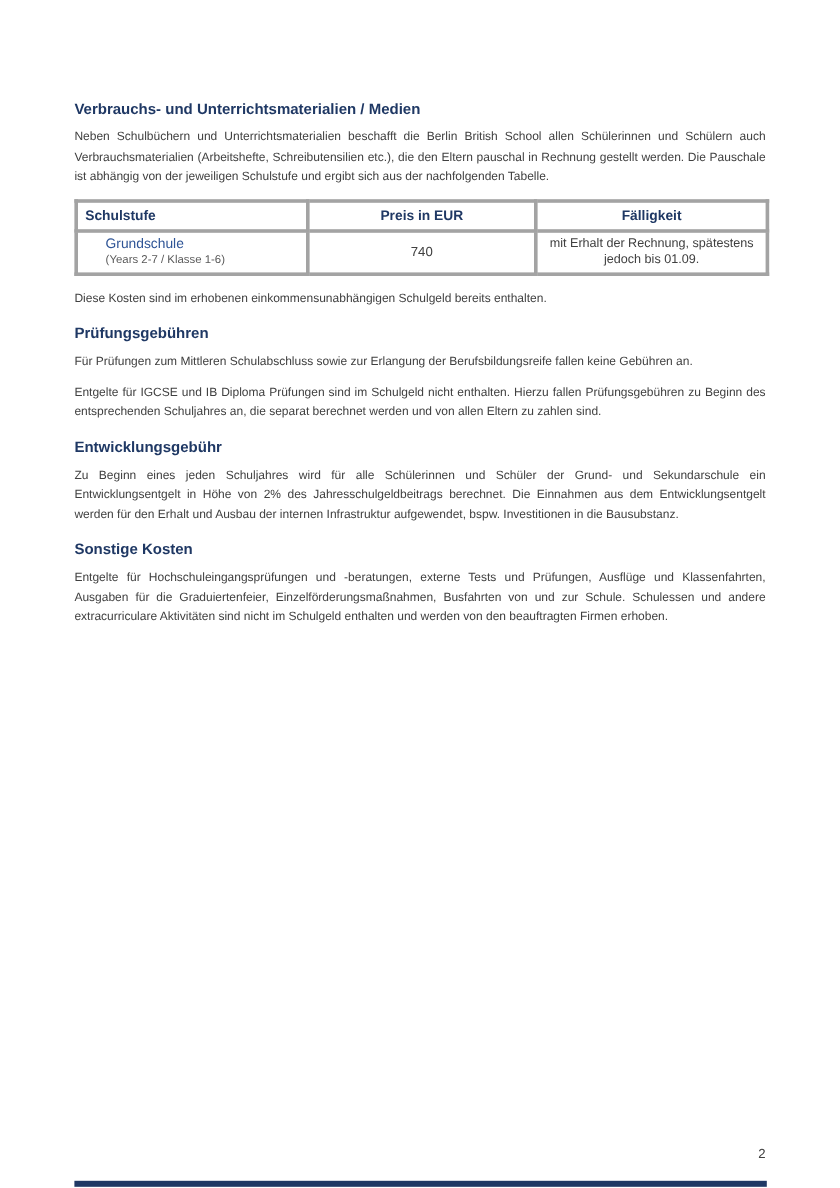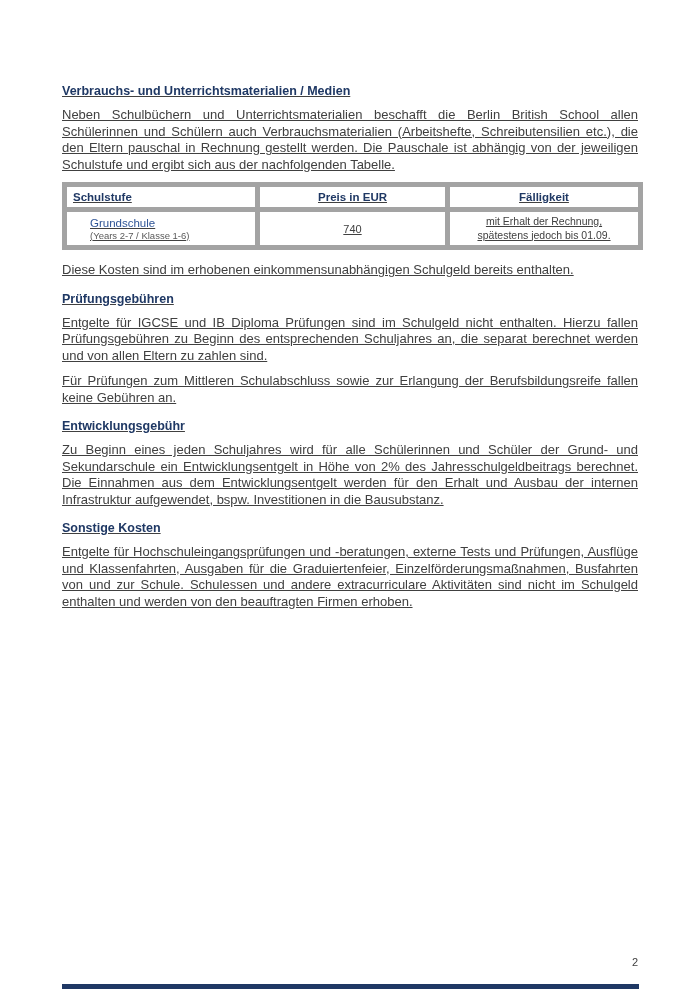--- a/index.html
+++ b/index.html
@@ -7,45 +7,44 @@
   body {
     width:700px; height:990px;
     position:relative;
     font-family:"Liberation Sans", sans-serif;
     color:#404040;
     overflow:hidden;
   }
   .page {
     position:absolute; inset:0;
     padding:84px 62px 0 62px;
-    text-decoration:underline;
   }
   .section-heading {
     color:#1F3864;
     font-size:12.5px;
     font-weight:bold;
     margin-bottom:9px;
   }
   .para {
-    font-size:13px;
+    font-size:10px;
     line-height:16.5px;
     text-align:justify;
     margin-bottom:9px;
   }
   .spacer-s { height:4px; }
 
   
   table.fees {
     width:576px;
     border-collapse:collapse;
     table-layout:fixed;
     margin:3px 0 12px 0;
   }
   table.fees td, table.fees th {
-    border:5px solid #a3a3a3;
+    border:3px solid #a3a3a3;
     vertical-align:middle;
   }
   col.c1 { width:193px; }
   col.c2 { width:190px; }
   col.c3 { width:193px; }
   th.hdr {
     color:#1F3864;
     font-size:11.5px;
     font-weight:bold;
     height:25px;
@@ -109,22 +108,22 @@
         <td class="due-cell">mit Erhalt der Rechnung, spätestens jedoch bis 01.09.</td>
       </tr>
     </tbody>
   </table>
 
   <p class="para">Diese Kosten sind im erhobenen einkommensunabhängigen Schulgeld bereits enthalten.</p>
 
   <div class="spacer-s"></div>
 
   <h2 class="section-heading">Prüfungsgebühren</h2>
+  <p class="para">Für Prüfungen zum Mittleren Schulabschluss sowie zur Erlangung der Berufsbildungsreife fallen keine Gebühren an.</p>
   <p class="para">Entgelte für IGCSE und IB Diploma Prüfungen sind im Schulgeld nicht enthalten. Hierzu fallen Prüfungsgebühren zu Beginn des entsprechenden Schuljahres an, die separat berechnet werden und von allen Eltern zu zahlen sind.</p>
-  <p class="para">Für Prüfungen zum Mittleren Schulabschluss sowie zur Erlangung der Berufsbildungsreife fallen keine Gebühren an.</p>
 
   <div class="spacer-s"></div>
 
   <h2 class="section-heading">Entwicklungsgebühr</h2>
   <p class="para">Zu Beginn eines jeden Schuljahres wird für alle Schülerinnen und Schüler der Grund- und Sekundarschule ein Entwicklungsentgelt in Höhe von 2% des Jahresschulgeldbeitrags berechnet. Die Einnahmen aus dem Entwicklungsentgelt werden für den Erhalt und Ausbau der internen Infrastruktur aufgewendet, bspw. Investitionen in die Bausubstanz.</p>
 
   <div class="spacer-s"></div>
 
   <h2 class="section-heading">Sonstige Kosten</h2>
   <p class="para">Entgelte für Hochschuleingangsprüfungen und -beratungen, externe Tests und Prüfungen, Ausflüge und Klassenfahrten, Ausgaben für die Graduiertenfeier, Einzelförderungsmaßnahmen, Busfahrten von und zur Schule. Schulessen und andere extracurriculare Aktivitäten sind nicht im Schulgeld enthalten und werden von  den beauftragten Firmen erhoben.</p>

